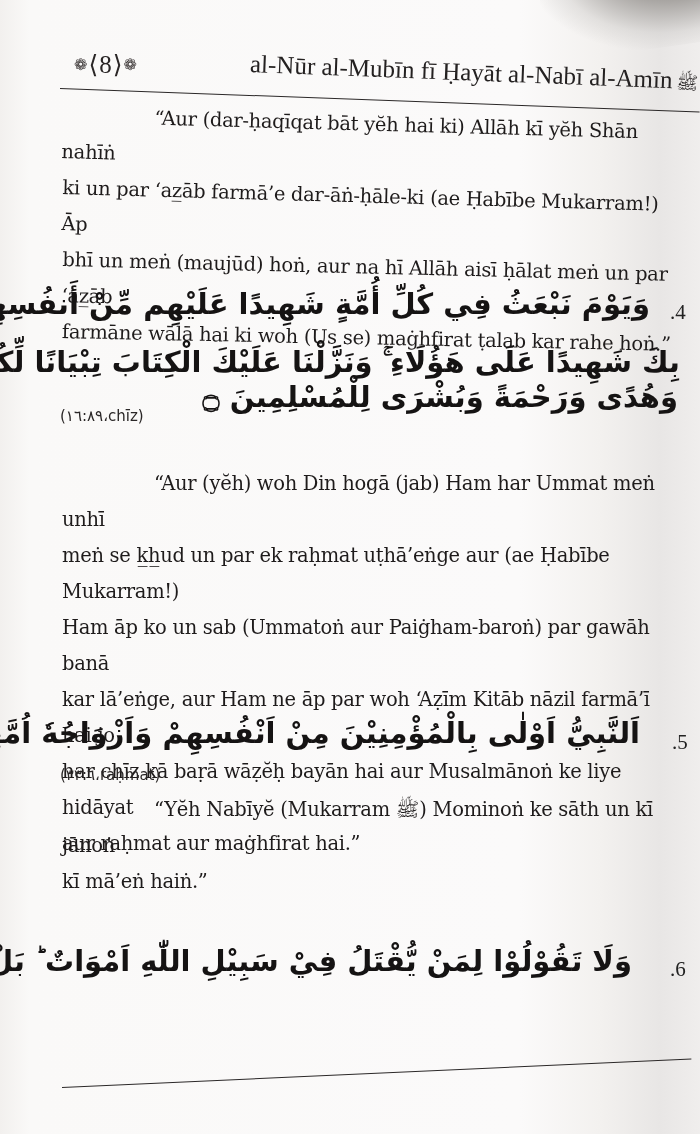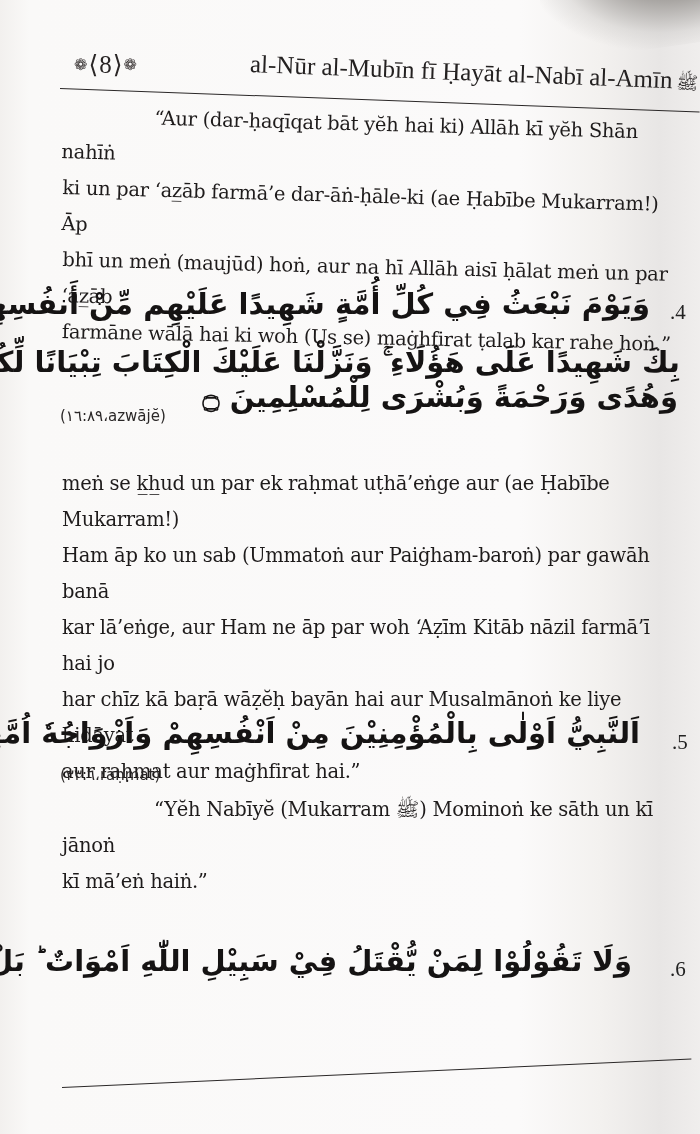--- a/index.html
+++ b/index.html
@@ -124,23 +124,24 @@
     <div style="transform:rotate(1.6deg);transform-origin:left center;"><span class="indent"></span><span>“Aur (dar-ḥaqīqat bāt yĕh hai ki) Allāh kī yĕh Shān nahīṅ</span></div>
     <div style="transform:rotate(1.6deg);transform-origin:left center;"><span>ki un par ‘az̲āb farmā’e dar-āṅ-ḥāle-ki (ae Ḥabībe Mukarram!) Āp</span></div>
     <div style="transform:rotate(1.4deg);transform-origin:left center;"><span>bhī un meṅ (maujūd) hoṅ, aur na hī Allāh aisī ḥālat meṅ un par ‘az̲āb</span></div>
     <div style="transform:rotate(1.2deg);transform-origin:left center;"><span>farmāne wālā hai ki woh (Us se) maġhfirat ṭalab kar rahe hoṅ.”</span></div>
   </div>
 
   <div class="verse-num" style="left:670px;top:300px;">.4</div>
   <div class="arabic" style="right:50px;top:287px;">وَيَوْمَ نَبْعَثُ فِي كُلِّ أُمَّةٍ شَهِيدًا عَلَيْهِم مِّنْ أَنفُسِهِمْ وَجِئْنَا</div>
   <div class="arabic" style="right:20px;top:345px;">بِكَ شَهِيدًا عَلَى هَؤُلَاءِ ۚ وَنَزَّلْنَا عَلَيْكَ الْكِتَابَ تِبْيَانًا لِّكُلِّ شَيْءٍ</div>
   <div class="arabic" style="right:22px;top:380px;">وَهُدًى وَرَحْمَةً وَبُشْرَى لِلْمُسْلِمِينَ ۝</div>
-  <div class="ref" style="left:60px;top:407px;">(azwājĕ،١٦:٨٩)</div>
+  <div class="ref" style="left:60px;top:407px;">(chīz،١٦:٨٩)</div>
 
   <div class="para" style="top:466px;">
+    <div><span class="indent"></span><span>“Aur (yĕh) woh Din hogā (jab) Ham har Ummat meṅ unhī</span></div>
     <div><span>meṅ se k̲h̲ud un par ek raḥmat uṭhā’eṅge aur (ae Ḥabībe Mukarram!)</span></div>
     <div><span>Ham āp ko un sab (Ummatoṅ aur Paiġham-baroṅ) par gawāh banā</span></div>
     <div><span>kar lā’eṅge, aur Ham ne āp par woh ‘Aẓīm Kitāb nāzil farmā’ī hai jo</span></div>
     <div><span>har chīz kā baṛā wāẓĕḥ bayān hai aur Musalmānoṅ ke liye hidāyat</span></div>
     <div><span>aur raḥmat aur maġhfirat hai.”</span></div>
   </div>
 
   <div class="verse-num" style="left:672px;top:730px;">.5</div>
   <div class="arabic" style="right:60px;top:716px;">اَلنَّبِيُّ اَوْلٰى بِالْمُؤْمِنِيْنَ مِنْ اَنْفُسِهِمْ وَاَزْوَاجُهٗ اُمَّهٰتُهُمْ.</div>
   <div class="ref" style="left:60px;top:766px;">(raḥmat،٣٣:٦)</div>

